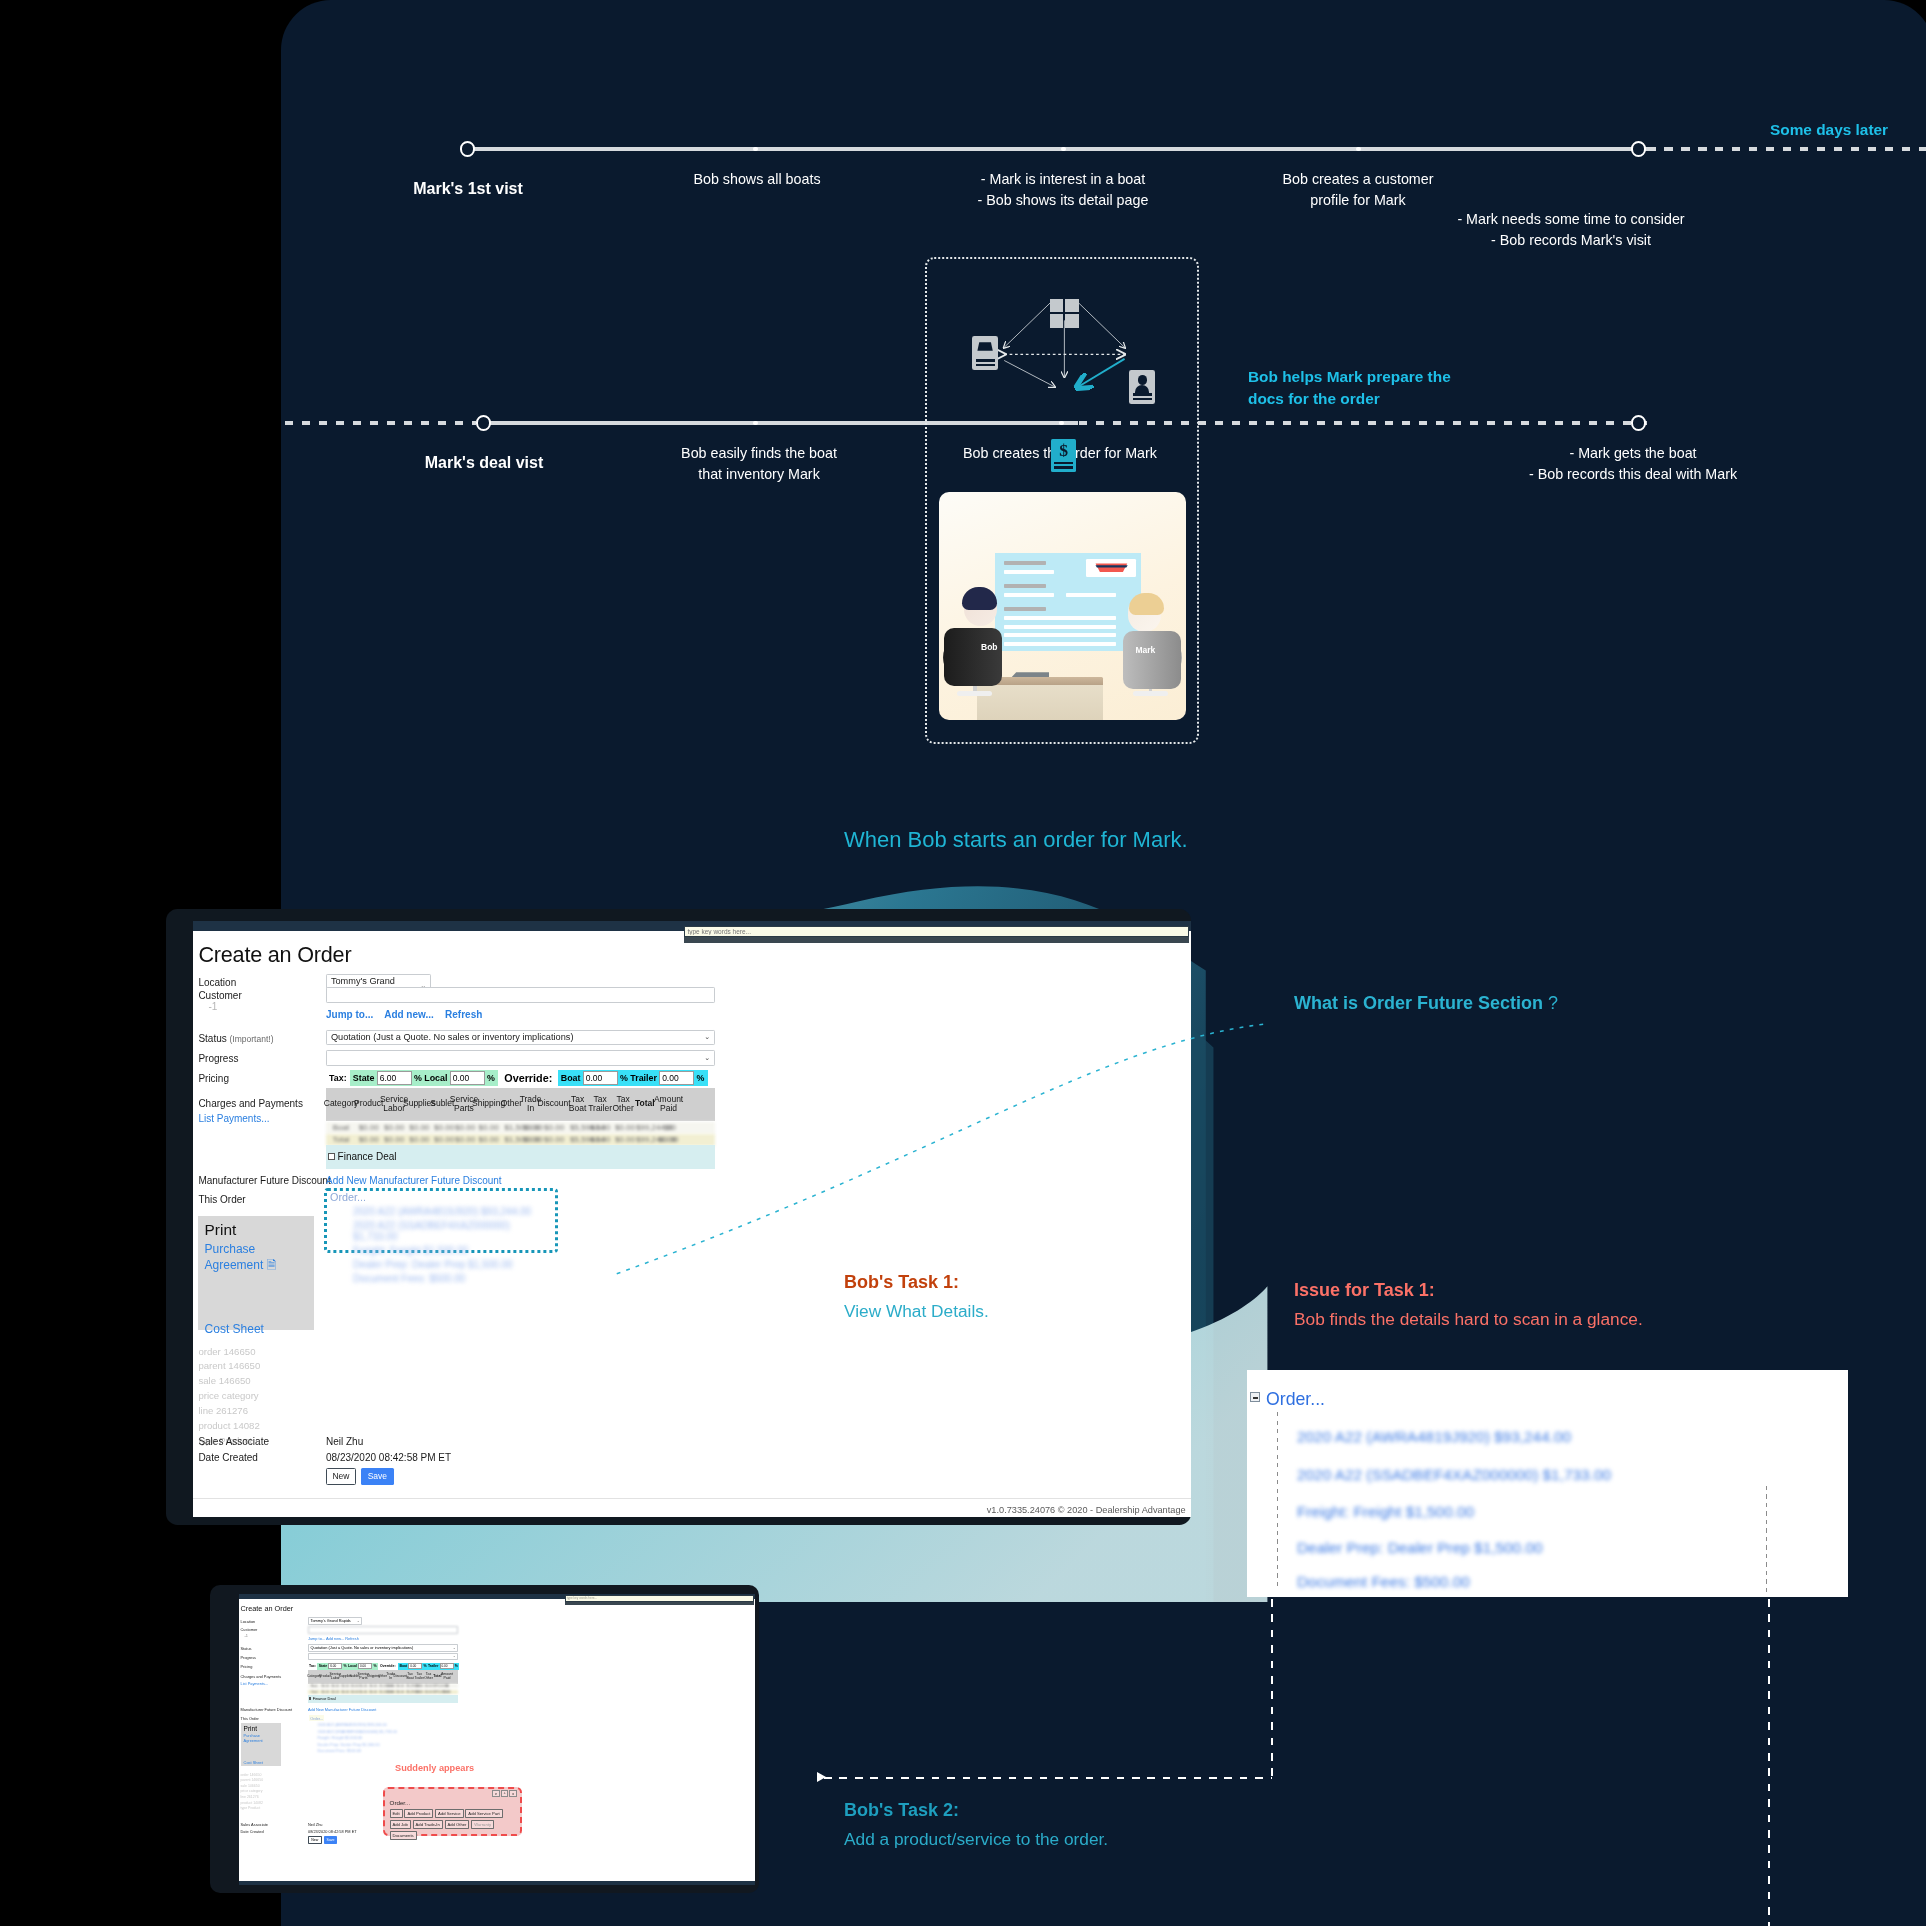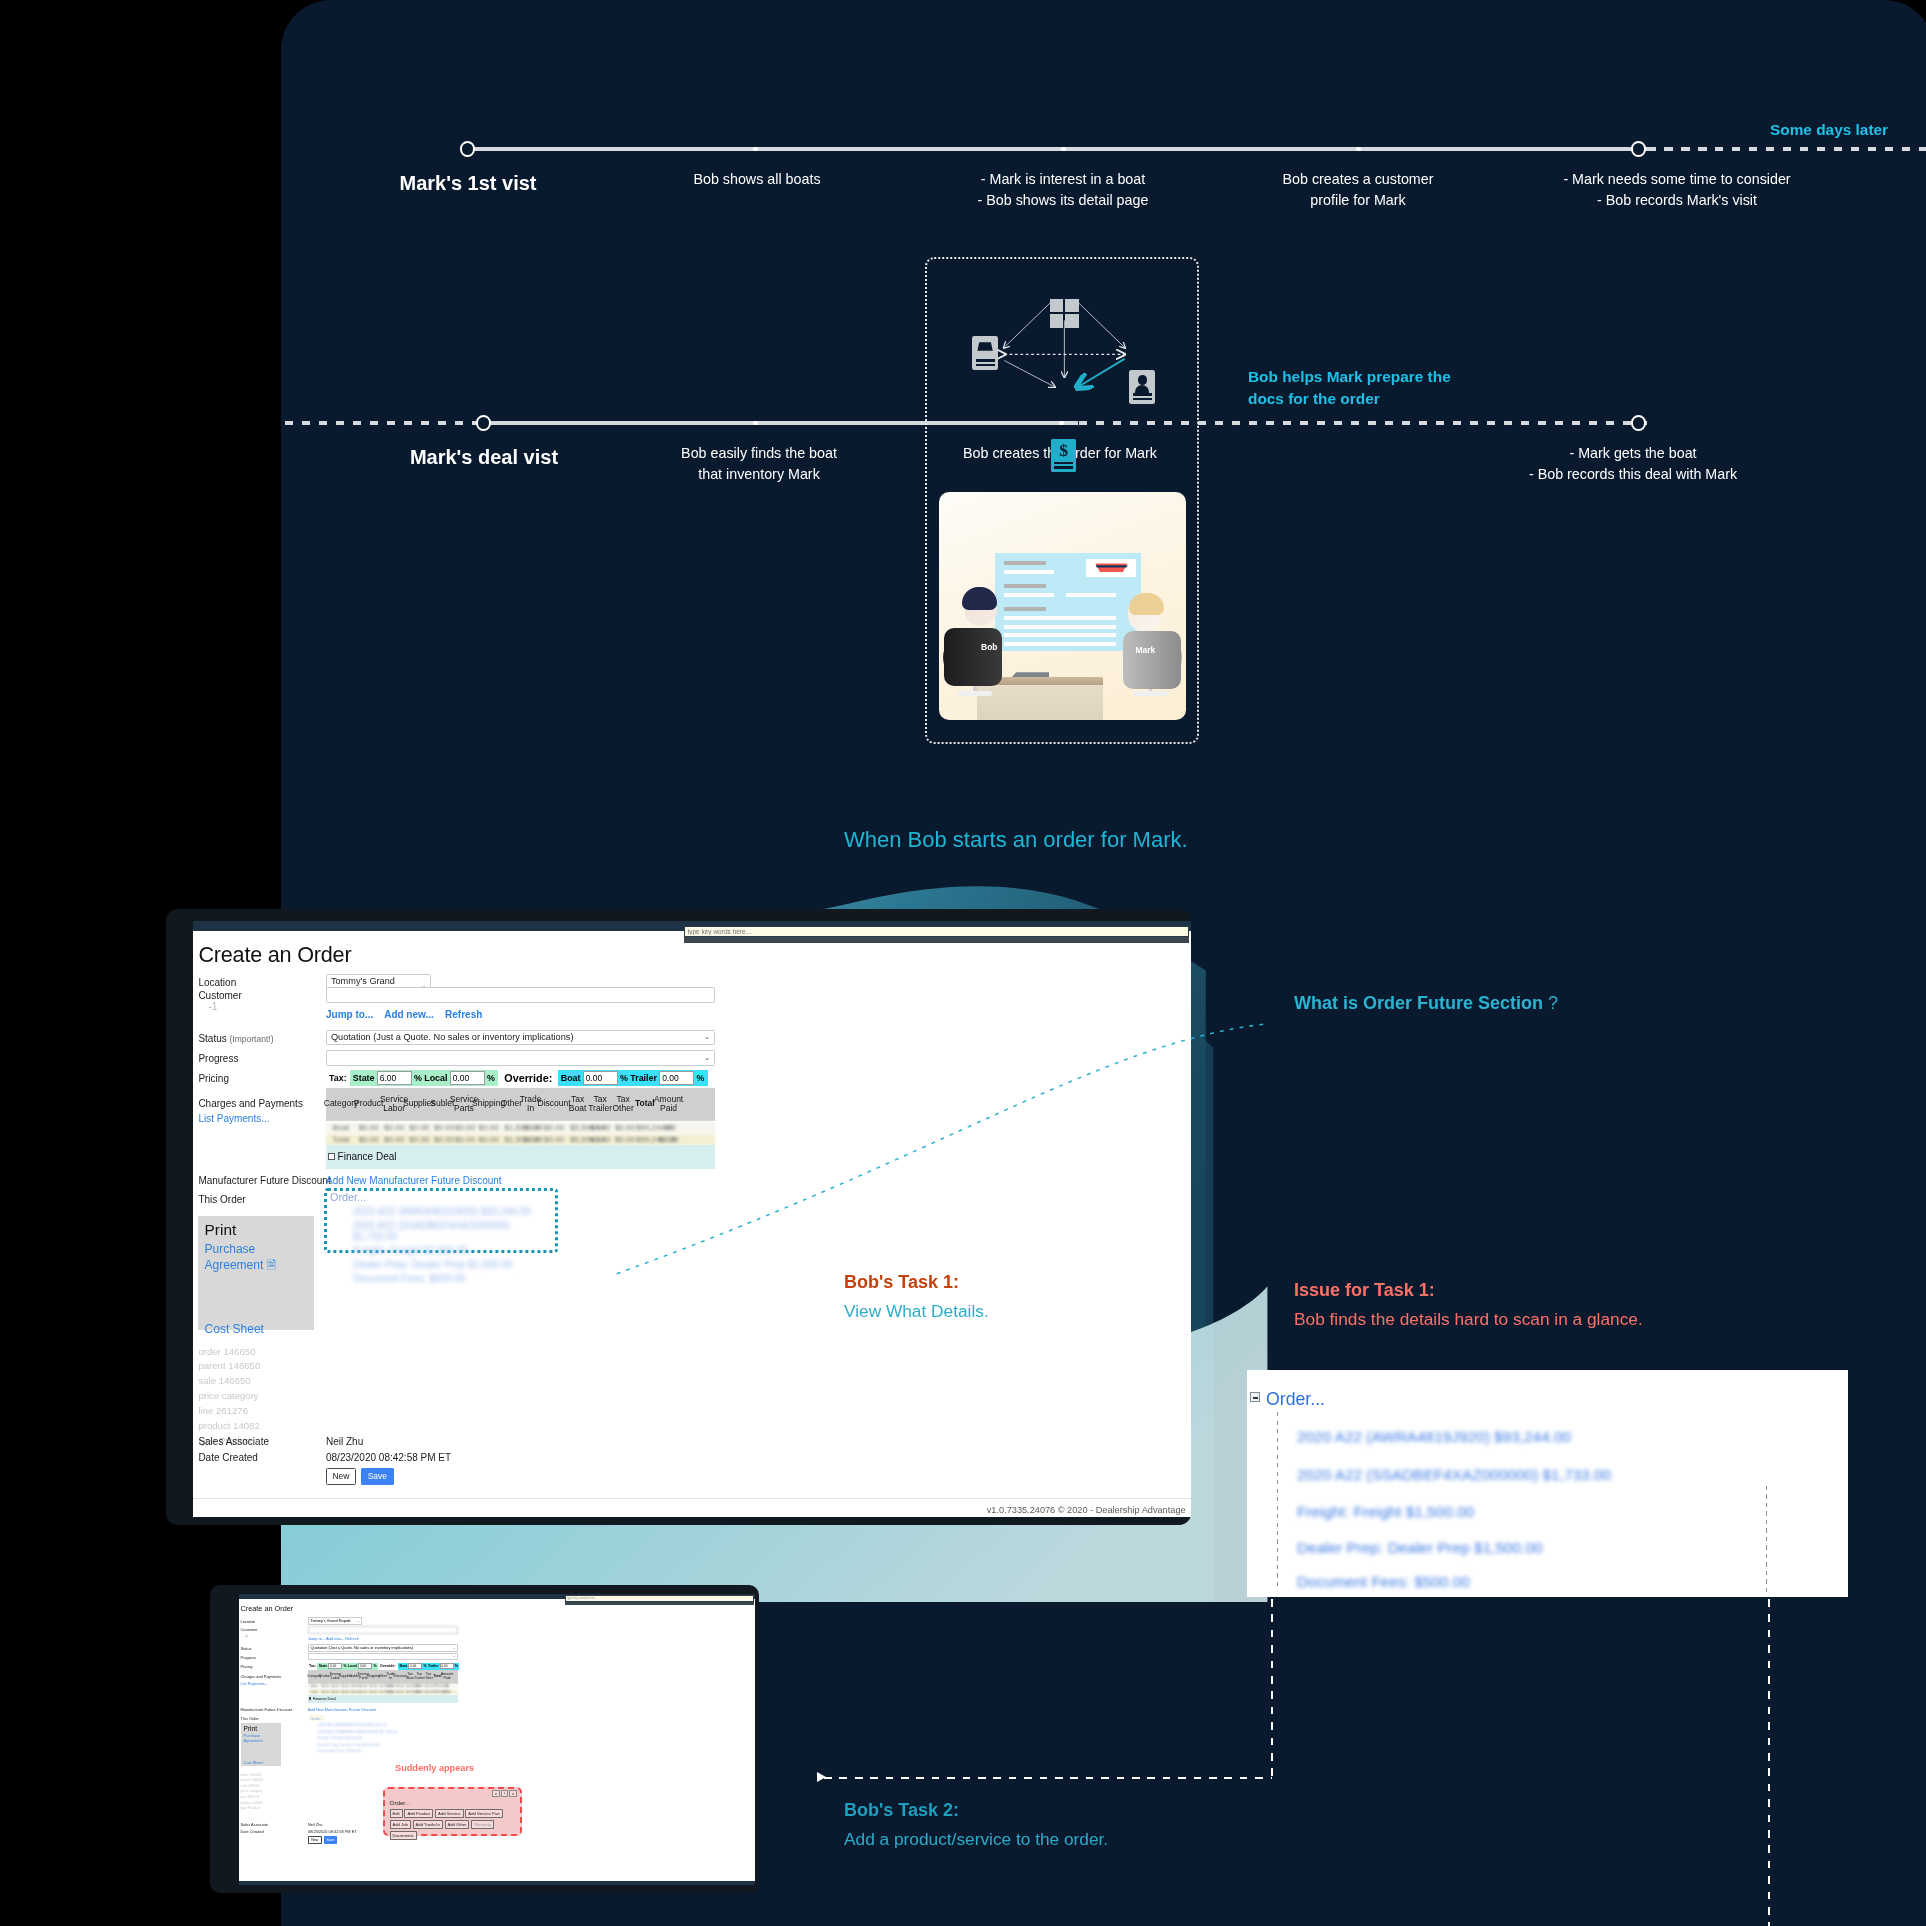--- a/index.html
+++ b/index.html
@@ -20,21 +20,21 @@
   
   #tl1 { position:absolute; left:0; top:127px; width:100%; height:92px; }
   .tl-line{ position:absolute; height:3.9px; background:#d6dade; top:20px; }
   .tl-dash{ position:absolute; height:3.9px; top:20px;
      background-image:repeating-linear-gradient(to right,#d6dade 0 8.5px,transparent 8.5px 17px); }
   .tl-node{ position:absolute; width:15.4px;height:15.4px;border-radius:50%;
      border:2.3px solid #ffffff; background:#0a1a2e; top:14.3px; }
   .tl-tick{ position:absolute; width:4.6px;height:4.6px;border-radius:50%;
      background:#ffffff; top:19.6px; }
   .tl-lab{ position:absolute; text-align:center; color:#fff; font-size:14.3px; line-height:1.45; top:42px; }
-  .tl-lab.big{ font-weight:bold; font-size:20px; }
+  .tl-lab.big{ font-weight:bold; font-size:16px;margin-top:8px; }
   .tl-note{ position:absolute; color:#1ec0e8; font-size:15.4px; font-weight:600; }
 
   
   #diagbox{ position:absolute; left:925px; top:257px; width:274px; height:487px;
      border:2.7px dotted #e4e8ea; border-radius:9.2px; }
   .dg-icon{ position:absolute; }
   .card-icon{ width:26px; height:34px; background:#c4c9cd; border-radius:2.3px; position:relative; }
   .card-icon .l1,.card-icon .l2{ position:absolute; left:3.5px; right:3.5px; height:2.3px; background:#0a1a2e;}
   .card-icon .l1{ bottom:8.5px; } .card-icon .l2{ bottom:3.9px; }
   .boat-glyph{ position:absolute; left:5.4px; top:6.2px; width:15.4px; height:8.5px;
@@ -194,21 +194,21 @@
   <div class="tl-tick" style="left:1061px;"></div>
   <div class="tl-tick" style="left:1356px;"></div>
   <div class="tl-node" style="left:1631px;"></div>
 
   <div class="tl-lab big" style="left:360px;  width:216px;">Mark's 1st vist</div>
   <div class="tl-lab" style="left:649px; width:216px;">Bob shows all boats</div>
   <div class="tl-lab" style="left:955px; width:216px; white-space:pre-line;">- Mark is interest in a boat
 - Bob shows its detail page</div>
   <div class="tl-lab" style="left:1250px; width:216px; white-space:pre-line;">Bob creates a customer
 profile for Mark</div>
-  <div class="tl-lab" style="left:1546px; width:262px; white-space:pre-line;">- Mark needs some time to consider
+  <div class="tl-lab" style="left:1440px; width:262px; white-space:pre-line;margin-top:40px;">- Mark needs some time to consider
 - Bob records Mark's visit</div>
 
   <div class="tl-note" style="left:1770px; top:-5.8px;">Some days later</div>
 </div>
 
 <div id="tl2" style="position:absolute; left:0; top:401px; width:100%; height:92px;">
   <div class="tl-dash" style="left:285px;  width:191px;"></div>
   <div class="tl-line" style="left:483px; width:595px;"></div>
   <div class="tl-dash" style="left:1079px; width:568px;"></div>
 

